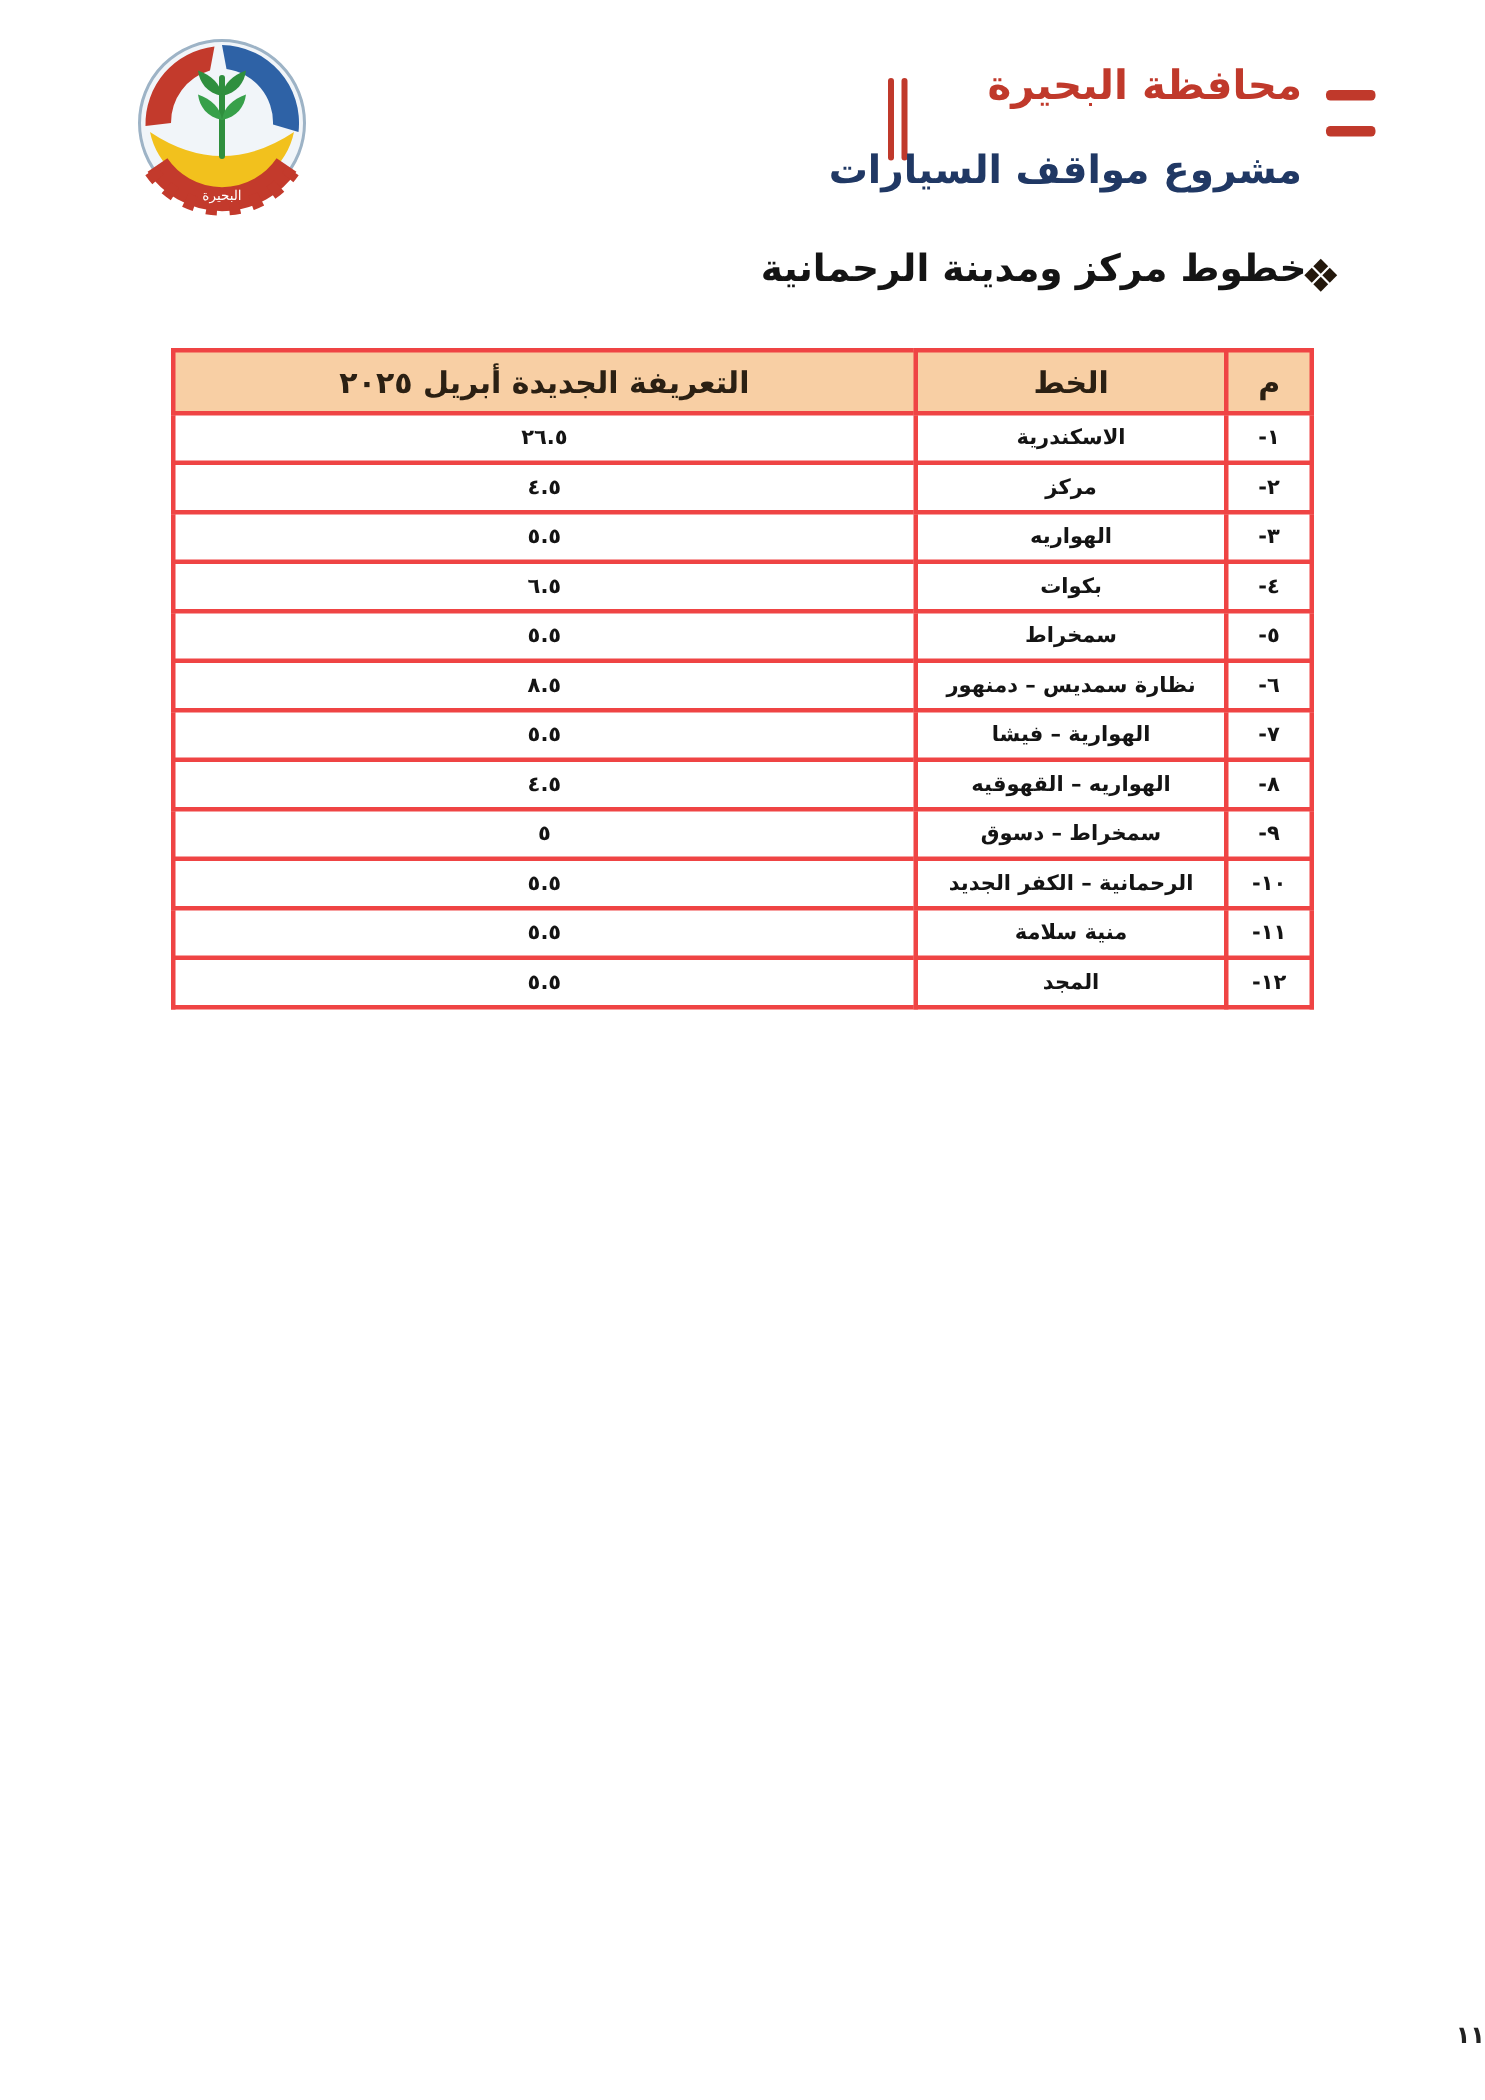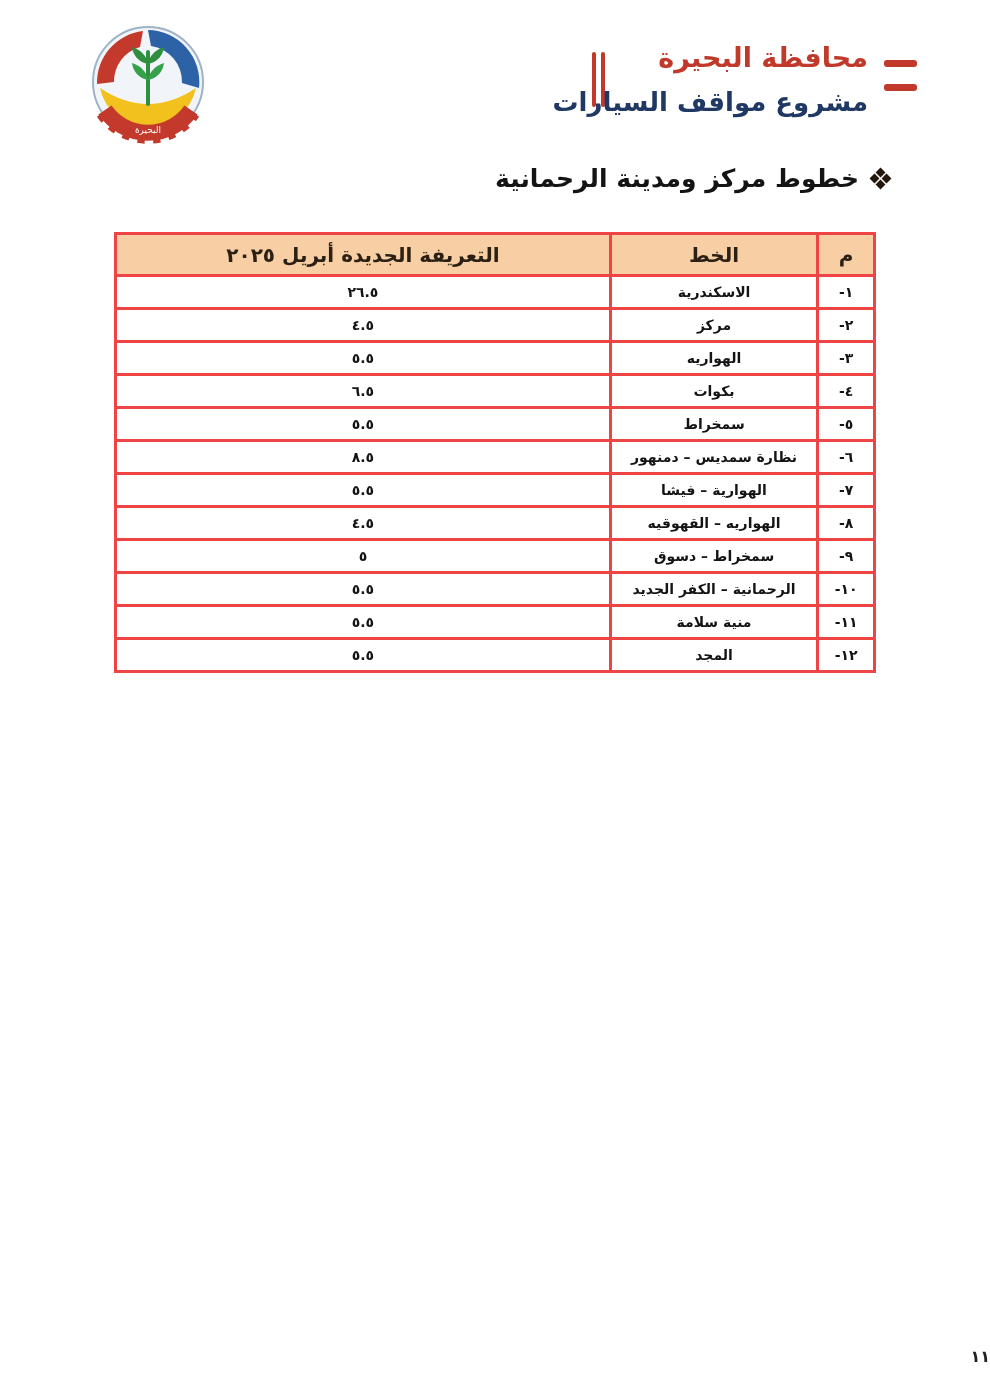--- a/index.html
+++ b/index.html
@@ -4,28 +4,28 @@
 <style>
   *{box-sizing:border-box;margin:0;padding:0}
   html,body{background:#ffffff}
   body{font-family:"DejaVu Sans","Liberation Sans",sans-serif;color:#1a1a1a}
   .page{position:relative;width:990px;height:1400px;margin:0 auto;background:#ffffff;overflow:hidden}
 
   
   .logo{position:absolute;left:88px;top:24px;width:120px;height:128px}
   .header-block{position:absolute;top:42px;right:122px;direction:rtl}
   .org-name{font-size:27px;font-weight:bold;color:#c0392b;line-height:1.2}
-  .project-name{font-size:26px;font-weight:bold;color:#203864;margin-top:13px;line-height:1.2}
+  .project-name{font-size:26px;font-weight:bold;color:#203864;margin-top:25px;line-height:1.2}
   .marks-left{position:absolute;left:592px;top:52px;display:flex;gap:5px}
   .marks-left i{display:block;width:4px;height:55px;background:#c0392b;border-radius:2px}
   .marks-right{position:absolute;left:884px;top:60px;display:flex;flex-direction:column;gap:17px}
   .marks-right i{display:block;width:33px;height:7px;background:#c0392b;border-radius:3px}
 
   
-  .section-row{position:absolute;top:164px;right:100px;direction:rtl;display:flex;align-items:center;gap:12px}
+  .section-row{position:absolute;top:164px;right:100px;direction:rtl;display:flex;align-items:flex-end;}
   .diamond{position:relative;width:19px;height:19px;flex:0 0 auto}
   .diamond i{position:absolute;width:7px;height:7px;background:#24180c;transform:rotate(45deg)}
   .diamond i:nth-child(1){left:6px;top:0}
   .diamond i:nth-child(2){left:0;top:6px}
   .diamond i:nth-child(3){left:12px;top:6px}
   .diamond i:nth-child(4){left:6px;top:12px}
   .section-title{font-size:25px;font-weight:bold;color:#141414;white-space:nowrap}
 
   
   .tariff-table{position:absolute;top:232px;left:114px;width:762px;border-collapse:collapse;direction:rtl;border:2px solid #3c3c3c}

